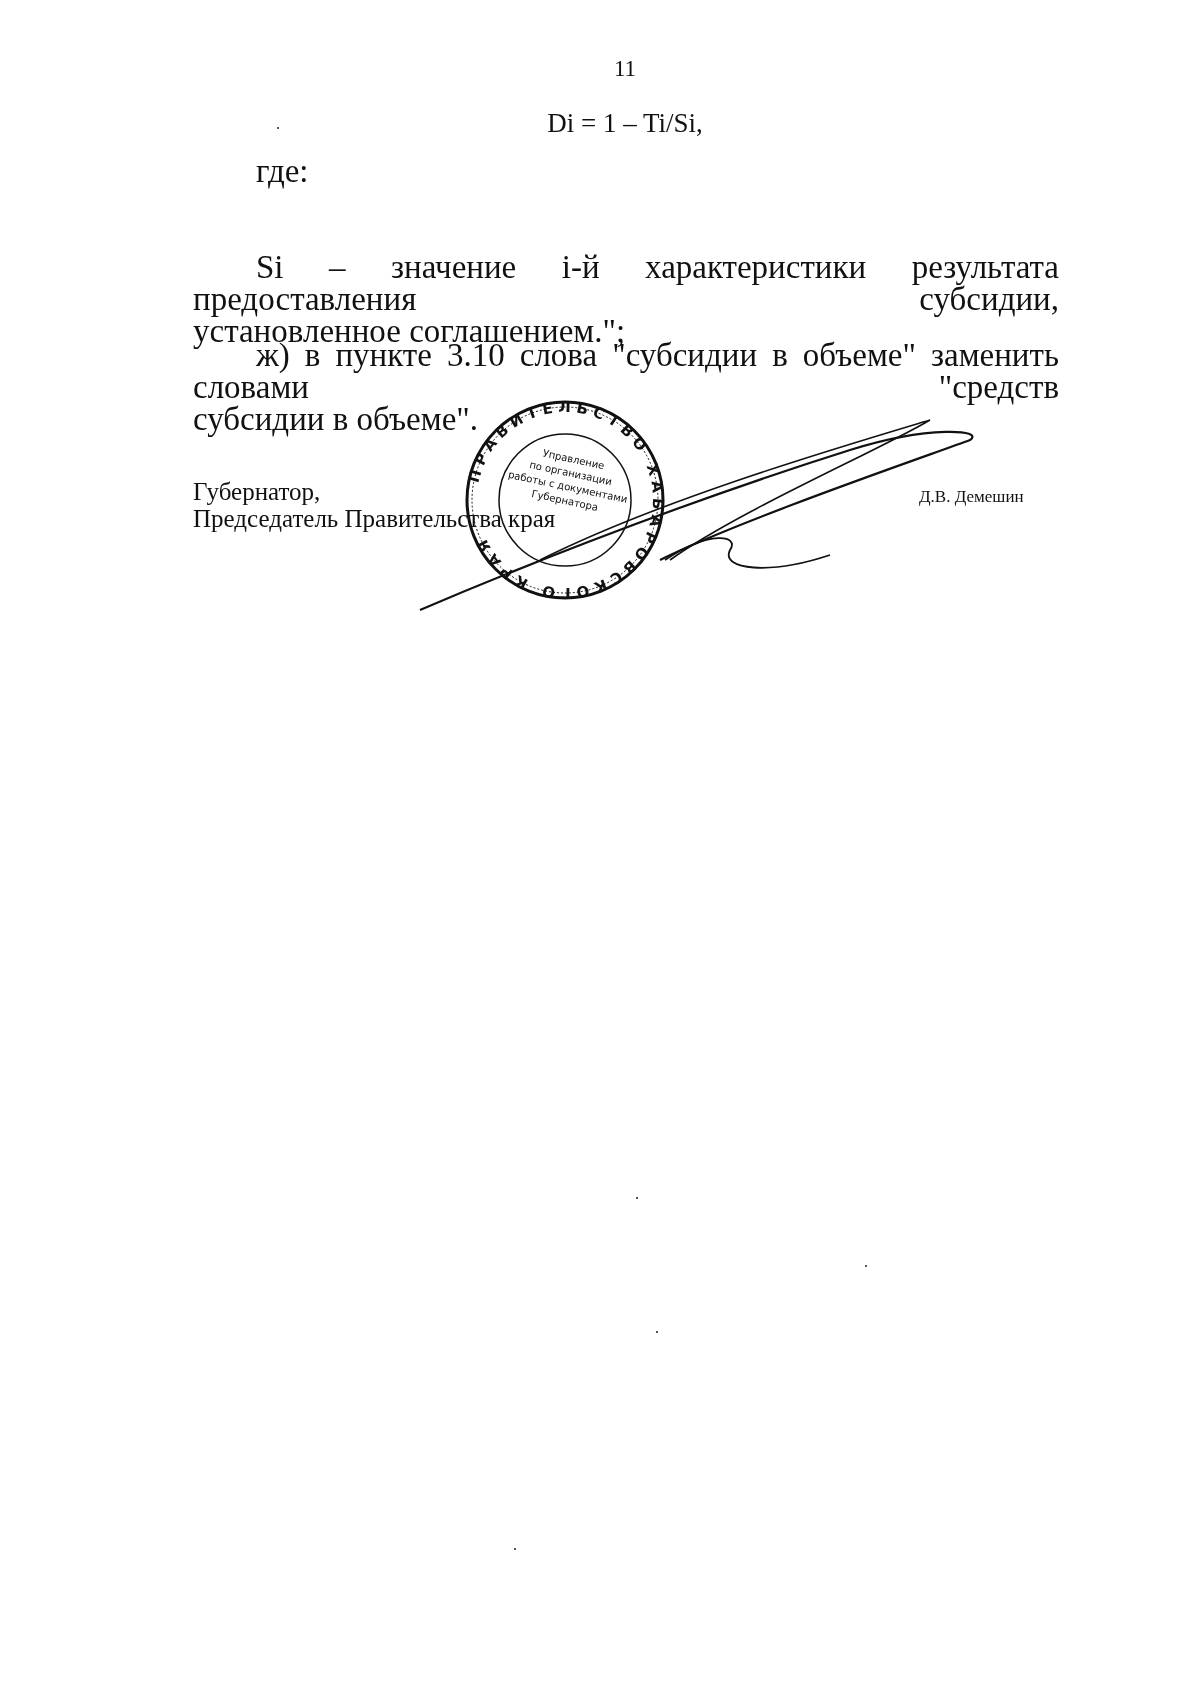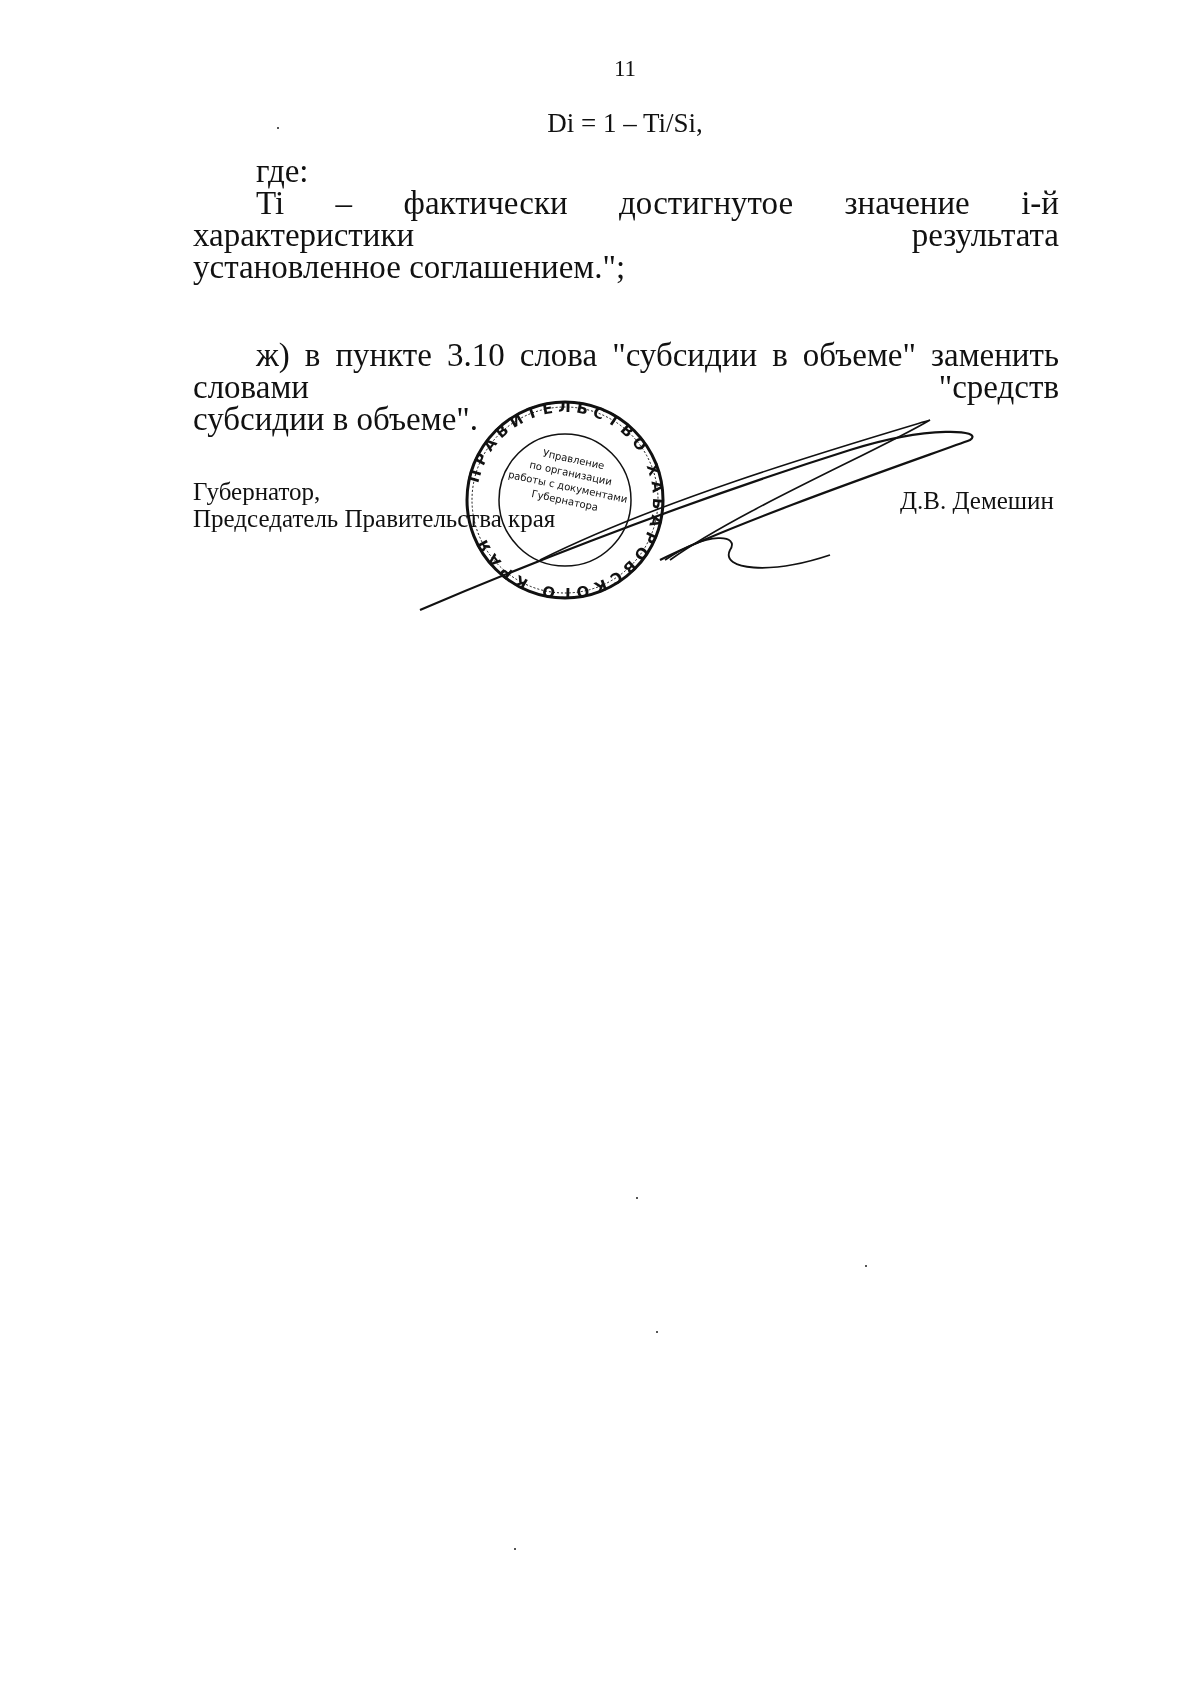--- a/index.html
+++ b/index.html
@@ -5,40 +5,40 @@
   html, body { margin:0; padding:0; background:#fff; }
   body { width:1200px; height:1701px; position:relative; overflow:hidden;
          font-family:"Liberation Serif","DejaVu Serif",serif; color:#111; }
   .abs { position:absolute; }
   .pagenum { left:0; width:1250px; top:56px; text-align:center; font-size:23px; }
   .formula { left:0; width:1250px; top:108px; text-align:center; font-size:27px; }
   .para { left:193px; width:866px; font-size:33px; line-height:32px; }
   .justify { text-align:justify; text-align-last:justify; }
   .indent { text-indent:63px; }
   .sign-left { left:193px; top:478px; font-size:25px; line-height:27px; }
-  .sign-right { left:900px; top:487px; font-size:25px; }
+  .sign-right { left:919px; top:487px; font-size:17px; }
   .stamp { left:455px; top:400px; width:220px; height:200px; }
   .signature { left:410px; top:410px; width:580px; height:210px; }
   .speck { width:2px; height:2px; background:#555; }
 </style>
 </head>
 <body>
 
 <div class="abs pagenum">11</div>
 <div class="abs formula">Di = 1 – Ti/Si,</div>
 
 <div class="abs para" style="top:155px;">
   <div class="indent">где:</div>
 </div>
 
 <div class="abs para" style="top:187px;">
-  <div class="indent justify">Ti – фактически достигнутое значение i-й характеристики результата</div>
 </div>
 
 <div class="abs para" style="top:251px;">
+  <div class="indent justify">Si – значение i-й характеристики результата предоставления субсидии,</div>
   <div>установленное соглашением.";</div>
 </div>
 
 <div class="abs para" style="top:315px;margin-top:24px;">
   <div class="indent justify">ж) в пункте 3.10 слова "субсидии в объеме" заменить словами "средств</div>
   <div>субсидии в объеме".</div>
 </div>
 
 <div class="abs sign-left">
   <div>Губернатор,</div>

